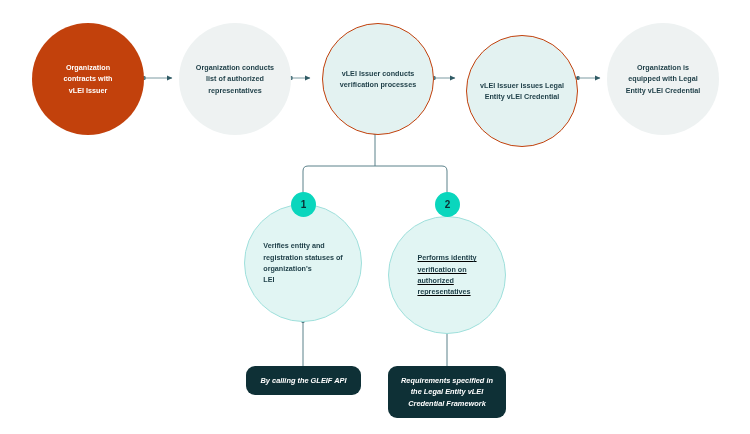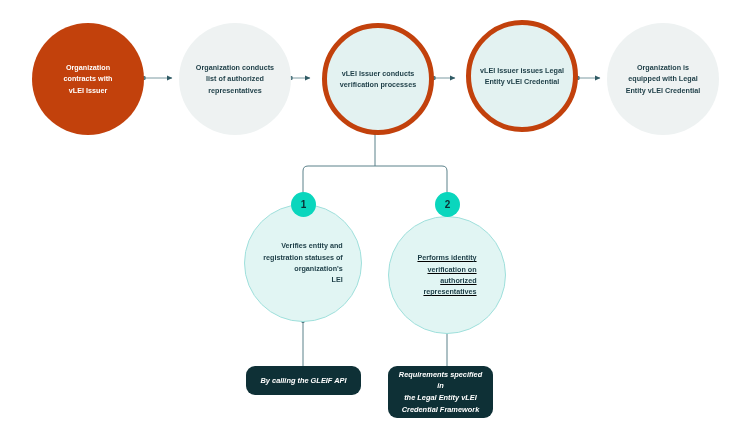--- a/index.html
+++ b/index.html
@@ -50,37 +50,37 @@
   }
   .node.solid .label { color: #ffffff; }
 
   .node.grey {
     background: #eef2f2;
   }
   .node.grey .label { color: #1c3d46; }
 
   .node.teal {
     background: #e3f2f1;
-    border: 5px solid #c2410c;
+    border: 1px solid #c2410c;
   }
   .node.teal .label { color: #1c3d46; }
 
   
   .step {
     position: absolute;
     width: 118px;
     height: 118px;
     border-radius: 50%;
     background: #e1f5f3;
     border: 1px solid #9fe0dc;
     box-sizing: border-box;
     display: flex;
     align-items: center;
     justify-content: center;
-    text-align: right;
+    text-align: left;
   }
   .step .label {
     font-size: 7.2px;
     line-height: 11.4px;
     font-weight: bold;
     color: #1c3d46;
     padding: 0 12px;
     white-space: pre-line;
   }
   .badge {
@@ -176,21 +176,21 @@
     <div class="label">Organization conducts
 list of authorized
 representatives</div>
   </div>
 
   <div class="node teal" style="left:322px; top:23px; width:112px; height:112px;">
     <div class="label">vLEI Issuer conducts
 verification processes</div>
   </div>
 
-  <div class="node teal" style="left:466px; top:20px; width:112px; height:112px;">
+  <div class="node teal" style="left:466px; top:35px; width:112px; height:112px;">
     <div class="label">vLEI Issuer issues Legal
 Entity vLEI Credential</div>
   </div>
 
   <div class="node grey" style="left:607px; top:23px; width:112px; height:112px;">
     <div class="label">Organization is
 equipped with Legal
 Entity vLEI Credential</div>
   </div>
 
@@ -211,19 +211,19 @@
 representatives</div>
   </div>
   <div class="badge" style="left:435px; top:192px;">
     <span>2</span>
   </div>
 
   <div class="note" style="left:246px; top:366px; width:115px; height:29px;">
     <div class="label">By calling the GLEIF API</div>
   </div>
 
-  <div class="note" style="left:388px; top:366px; width:105px; height:52px;">
+  <div class="note" style="left:388px; top:366px; width:118px; height:52px;">
     <div class="label">Requirements specified in
 the Legal Entity vLEI
 Credential Framework</div>
   </div>
 
 </div>
 
 </body></html>

